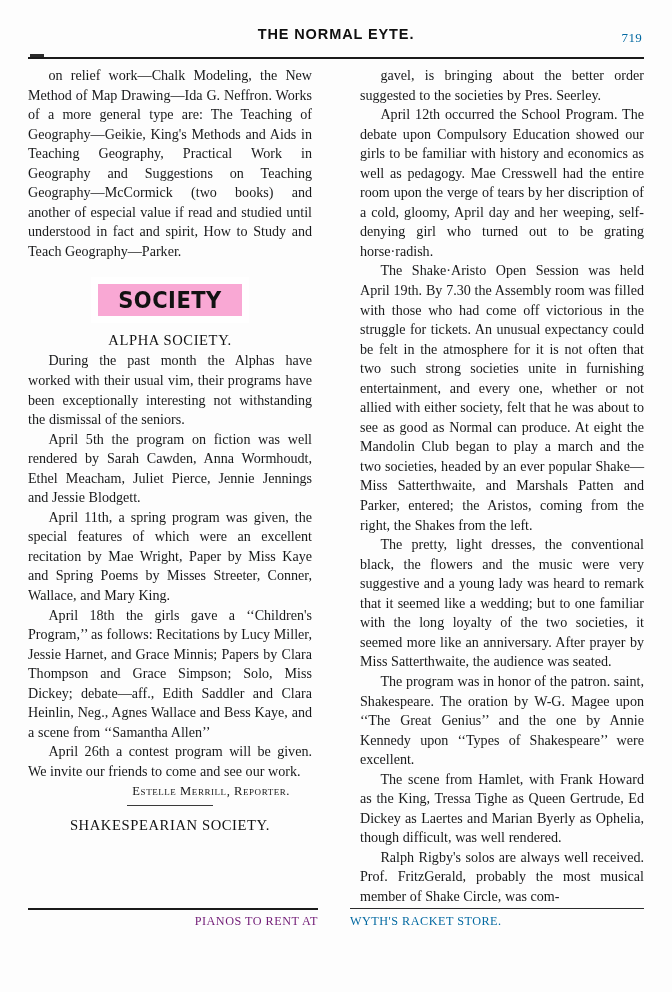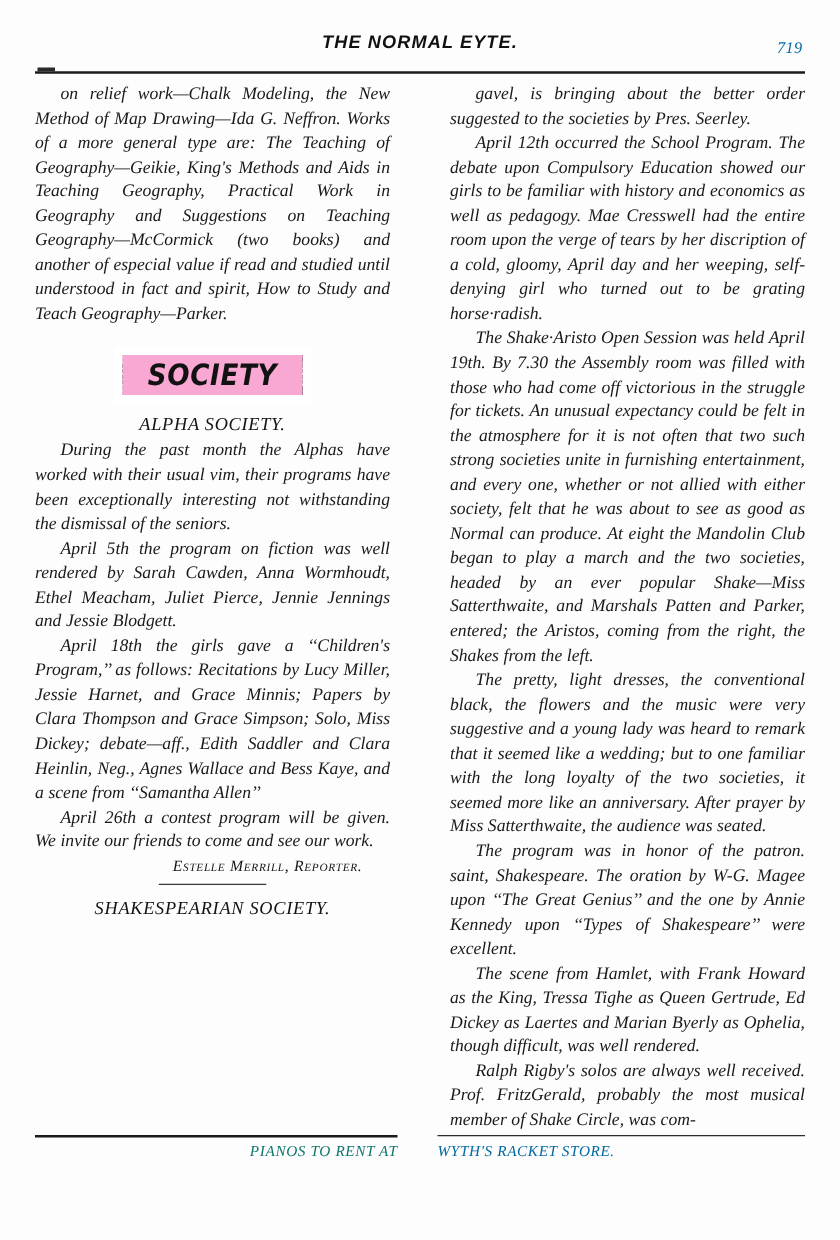--- a/index.html
+++ b/index.html
@@ -14,21 +14,20 @@
     font-family: "Liberation Serif", "DejaVu Serif", serif;
     color: #18191a;
     position: relative;
   }
   .page {
     position: absolute;
     left: 0; top: 0;
     width: 672px;
     height: 992px;
     background: #fdfdfd;
-    font-style: italic;
   }
 
   
   .masthead {
     position: absolute;
     left: 28px;
     top: 26px;
     width: 616px;
     height: 30px;
   }
@@ -189,21 +188,21 @@
   }
   .foot-left {
     position: absolute;
     left: 28px;
     top: 914px;
     width: 290px;
     text-align: right;
     font-size: 12.2px;
     letter-spacing: 0.5px;
     font-variant: small-caps;
-    color: #0f766e;
+    color: #701a75;
   }
   .foot-right {
     position: absolute;
     left: 350px;
     top: 914px;
     width: 294px;
     text-align: left;
     font-size: 12.2px;
     letter-spacing: 0.5px;
     font-variant: small-caps;
@@ -232,20 +231,21 @@
         <div class="society-frame"></div>
         <div class="society-inner">
           <span class="society-word">SOCIETY</span>
         </div>
       </div>
 
       <h2 class="sect">ALPHA SOCIETY.</h2>
 
       <p class="body">During the past month the Alphas have worked with their usual vim, their programs have been exceptionally interesting not withstanding the dismissal of the seniors.</p>
       <p class="body">April 5th the program on fiction was well rendered by Sarah Cawden, Anna Wormhoudt, Ethel Meacham, Juliet Pierce, Jennie Jennings and Jessie Blodgett.</p>
+      <p class="body">April 11th, a spring program was given, the special features of which were an excellent recitation by Mae Wright, Paper by Miss Kaye and Spring Poems by Misses Streeter, Conner, Wallace, and Mary King.</p>
       <p class="body">April 18th the girls gave a ‘‘Children's Program,’’ as follows: Recitations by Lucy Miller, Jessie Harnet, and Grace Minnis; Papers by Clara Thompson and Grace Simpson; Solo, Miss Dickey; debate—aff., Edith Saddler and Clara Heinlin, Neg., Agnes Wallace and Bess Kaye, and a scene from ‘‘Samantha Allen’’</p>
       <p class="body">April 26th a contest program will be given. We invite our friends to come and see our work.</p>
 
       <div class="sig">Estelle Merrill, Reporter.</div>
       <div class="sig-rule"></div>
 
       <h2 class="sect tight">SHAKESPEARIAN SOCIETY.</h2>
 
     </div>
 

